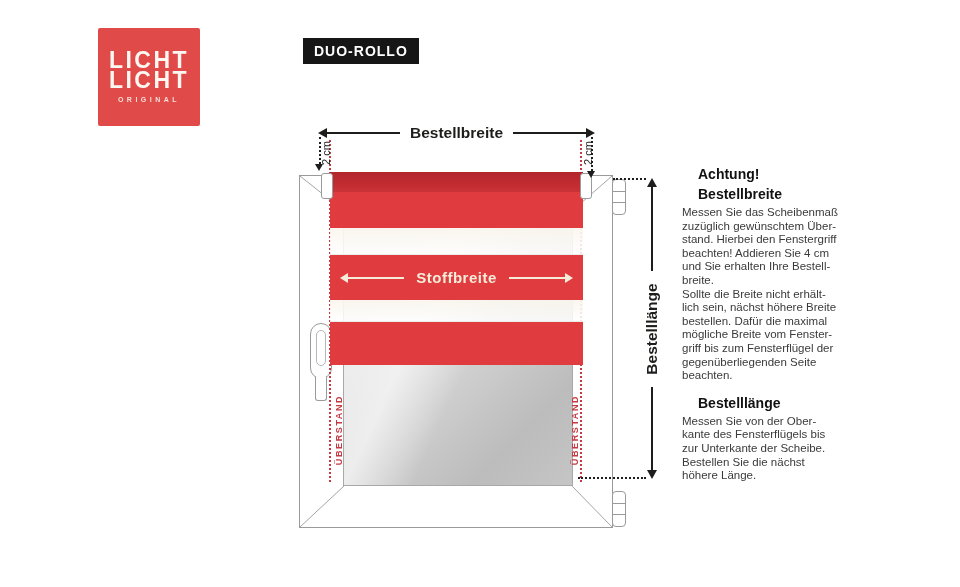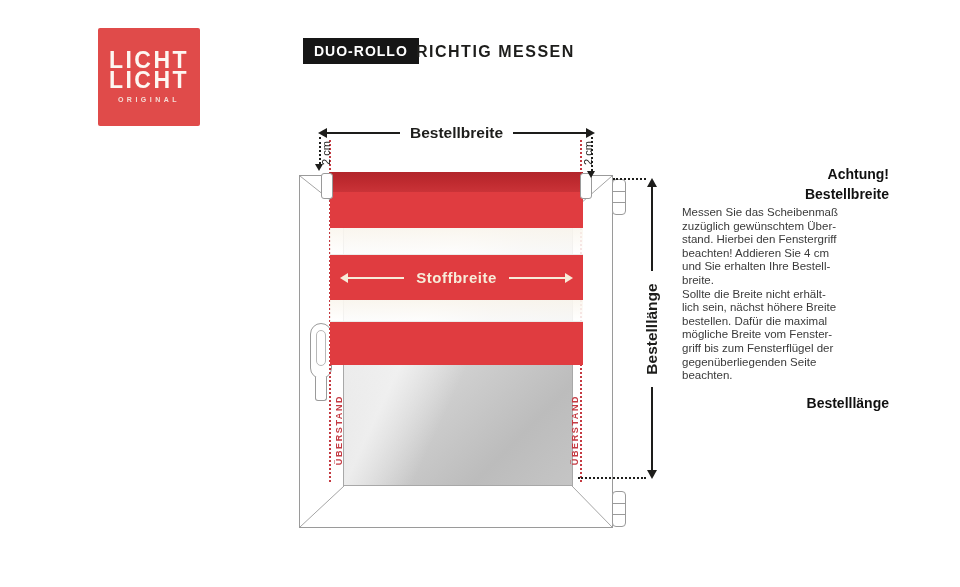--- a/index.html
+++ b/index.html
@@ -82,36 +82,35 @@
             align-items:center;z-index:6;}
   .vline{width:2px;flex:1;background:#1d1d1b;}
   .ah-v{width:0;height:0;border-left:5px solid transparent;border-right:5px solid transparent;}
   .ah-v.up{border-bottom:9px solid #1d1d1b;} .ah-v.down{border-top:9px solid #1d1d1b;}
   .v-label-wrap{height:116px;width:14px;position:relative;}
   .v-label{position:absolute;left:50%;top:50%;transform:translate(-50%,-50%) rotate(-90deg);
            font-size:15.5px;font-weight:bold;color:#1d1d1b;white-space:nowrap;}
 
   
   .info{position:absolute;left:682px;top:166px;width:215px;}
-  .info h3{font-size:14px;line-height:16px;margin:0 8px 4px;color:#111;font-weight:bold;text-align:right;}
+  .info h3{font-size:14px;line-height:16px;margin:0 16px 4px;color:#111;font-weight:bold;}
   .info p{font-size:11.5px;line-height:13.6px;margin:0 0 12px;color:#3a3a3a;white-space:pre-line;}
 </style>
 </head>
 <body>
 
 <div class="canvas">
 
   <div class="logo">
     <div class="logo-line">LICHT</div>
     <div class="logo-line">LICHT</div>
     <div class="logo-sub">ORIGINAL</div>
   </div>
 
   <div class="badge">DUO-ROLLO</div>
-  <div class="title">RICHTIG MESSEN</div>
 
   <div class="win-frame"></div>
   <svg class="bevels" width="314" height="353">
     <line x1="1" y1="1" x2="45" y2="36" stroke="#a5a5a5" stroke-width="1"></line>
     <line x1="313" y1="1" x2="273" y2="36" stroke="#a5a5a5" stroke-width="1"></line>
     <line x1="1" y1="352" x2="45" y2="311" stroke="#a5a5a5" stroke-width="1"></line>
     <line x1="313" y1="352" x2="273" y2="311" stroke="#a5a5a5" stroke-width="1"></line>
   </svg>
   <div class="glass"></div>
 
@@ -189,15 +188,20 @@
 und Sie erhalten Ihre Bestell-
 breite.
 Sollte die Breite nicht erhält-
 lich sein, nächst höhere Breite
 bestellen. Dafür die maximal
 mögliche Breite vom Fenster-
 griff bis zum Fensterflügel der
 gegenüberliegenden Seite
 beachten.</p>
     <h3>Bestelllänge</h3>
+    <p>Messen Sie von der Ober-
+kante des Fensterflügels bis
+zur Unterkante der Scheibe.
+Bestellen Sie die nächst
+höhere Länge.</p>
   </div>
 
 </div>
 
 </body></html>

